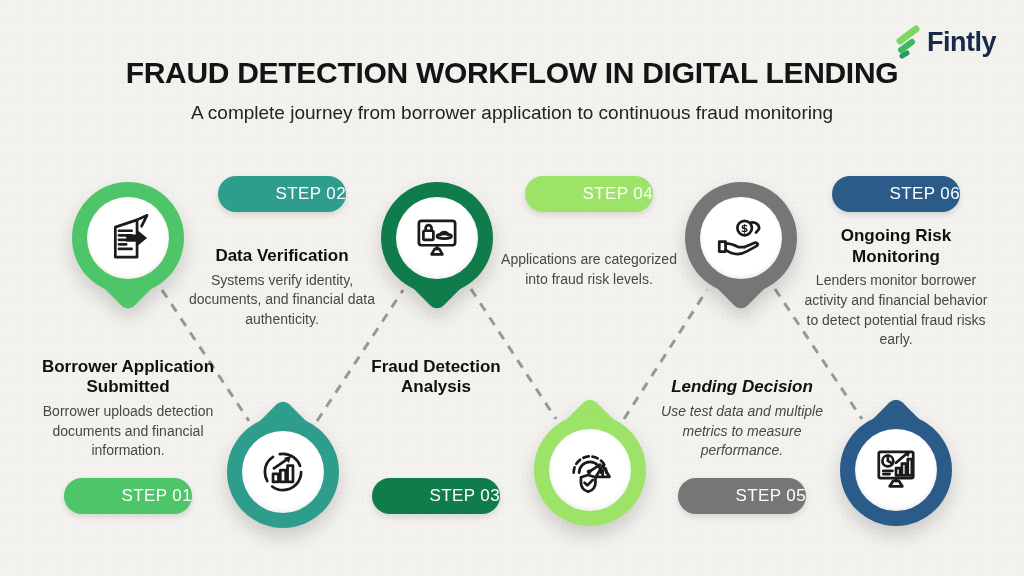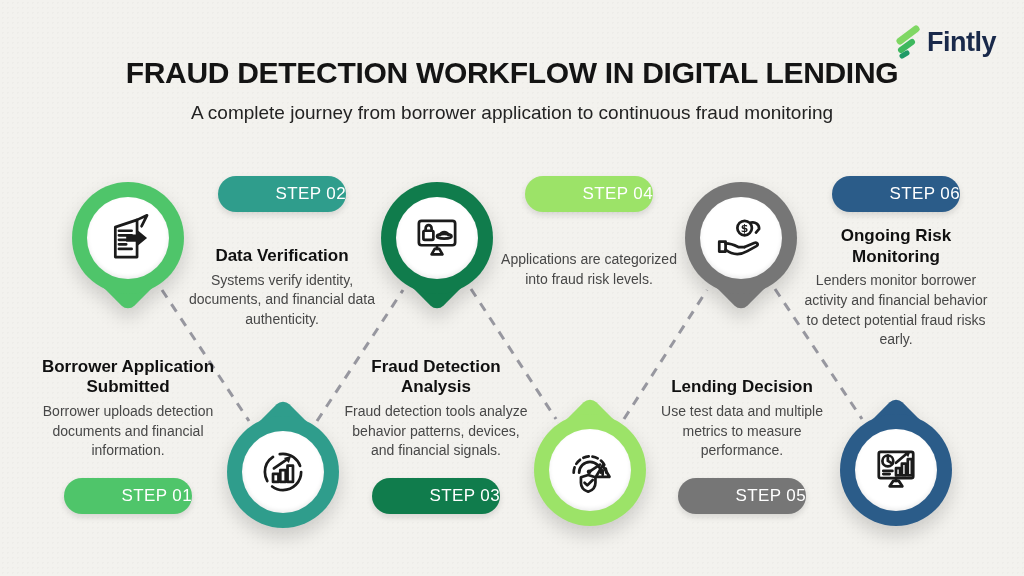--- a/index.html
+++ b/index.html
@@ -139,21 +139,20 @@
             <path d="M32 40 v4"></path>
             <path d="M26 50 l3.5 -6 h5 l3.5 6 z"></path>
           </g>
         </svg>
       </span>
     </div>
     <div class="step-text" style="left:341px; top:354px; width:190px;">
       <div class="title-slot">
           <div class="step-title">Fraud Detection Analysis</div>
         </div>
-      <div class="step-desc">Fraud detection tools analyze behavior patterns, devices, and financial signals.</div>
     </div>
     <div class="badge" style="left:372px; top:478px;">STEP 03</div>
   </div>
 
   <div style="--c: #9ce368;">
     <div class="badge" style="left:525px; top:176px;">STEP 04</div>
     <div class="step-text" style="left:494px; top:246px; width:190px;">
       <div class="step-desc">Applications are categorized into fraud risk levels.</div>
     </div>
     <div class="pin pin-up" style="left:534px; top:414px;">
@@ -187,21 +186,21 @@
             <circle cx="36" cy="21" r="8"></circle>
             <path d="M43 15 a7 7 0 0 1 9 7 l-3.5 4"></path>
             <rect x="8" y="36" width="7" height="11"></rect>
             <path d="M15 45 c8 6 17 5.5 24 1.5 l10 -5.5 c2.6 -1.6 1 -5 -2.5 -3.5 l-10.5 4.5"></path>
             <path d="M15 38 c6 0 10 2 14 4 h7"></path>
           </g>
           <text x="36" y="25.5" font-size="12" font-weight="bold" text-anchor="middle" fill="#1b1b1b" font-family="'DejaVu Sans', sans-serif">$</text>
         </svg>
       </span>
     </div>
-    <div class="step-text" style="left:647px; top:354px; width:190px;">
+    <div class="step-text" style="left:647px; top:354px; width:190px;font-style:italic;">
       <div class="title-slot">
           <div class="step-title">Lending Decision</div>
         </div>
       <div class="step-desc">Use test data and multiple metrics to measure performance.</div>
     </div>
     <div class="badge" style="left:678px; top:478px;">STEP 05</div>
   </div>
 
   <div style="--c: #2b5c89;">
     <div class="badge" style="left:832px; top:176px;">STEP 06</div>

